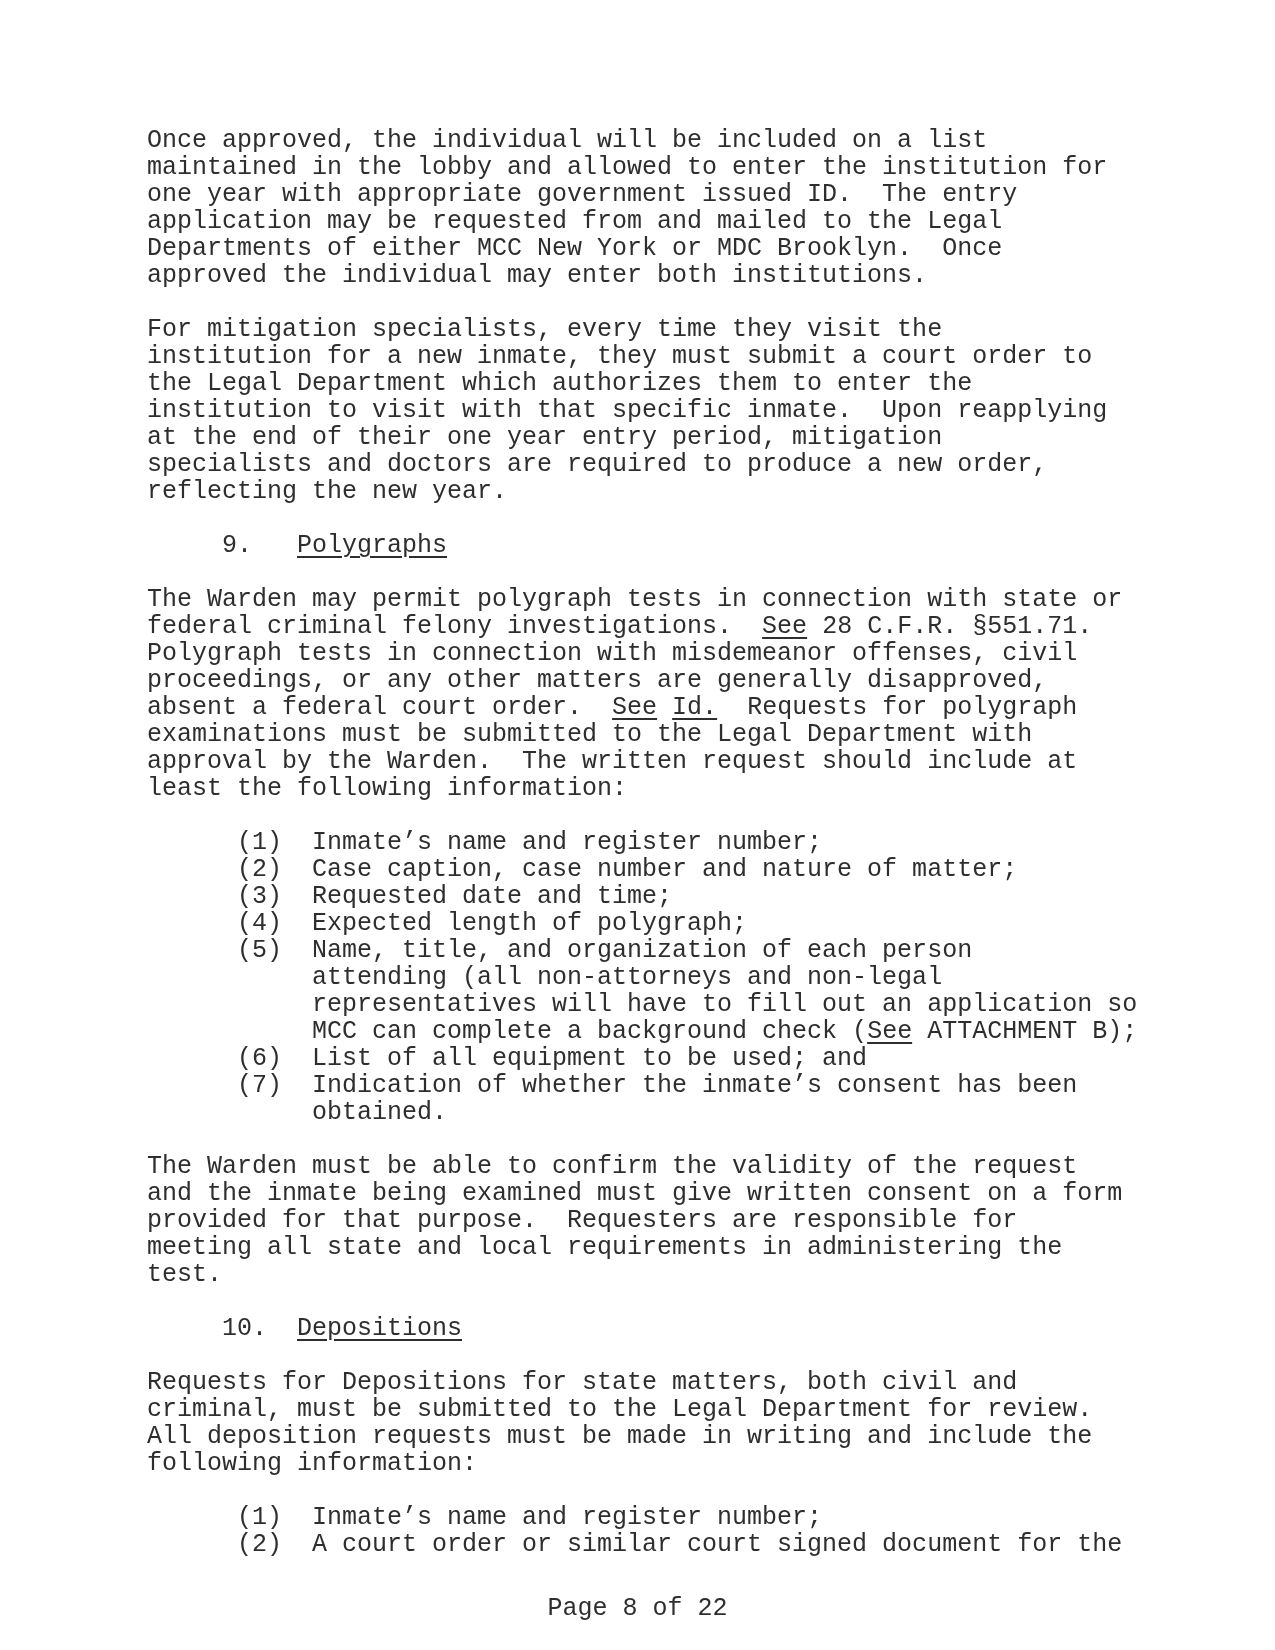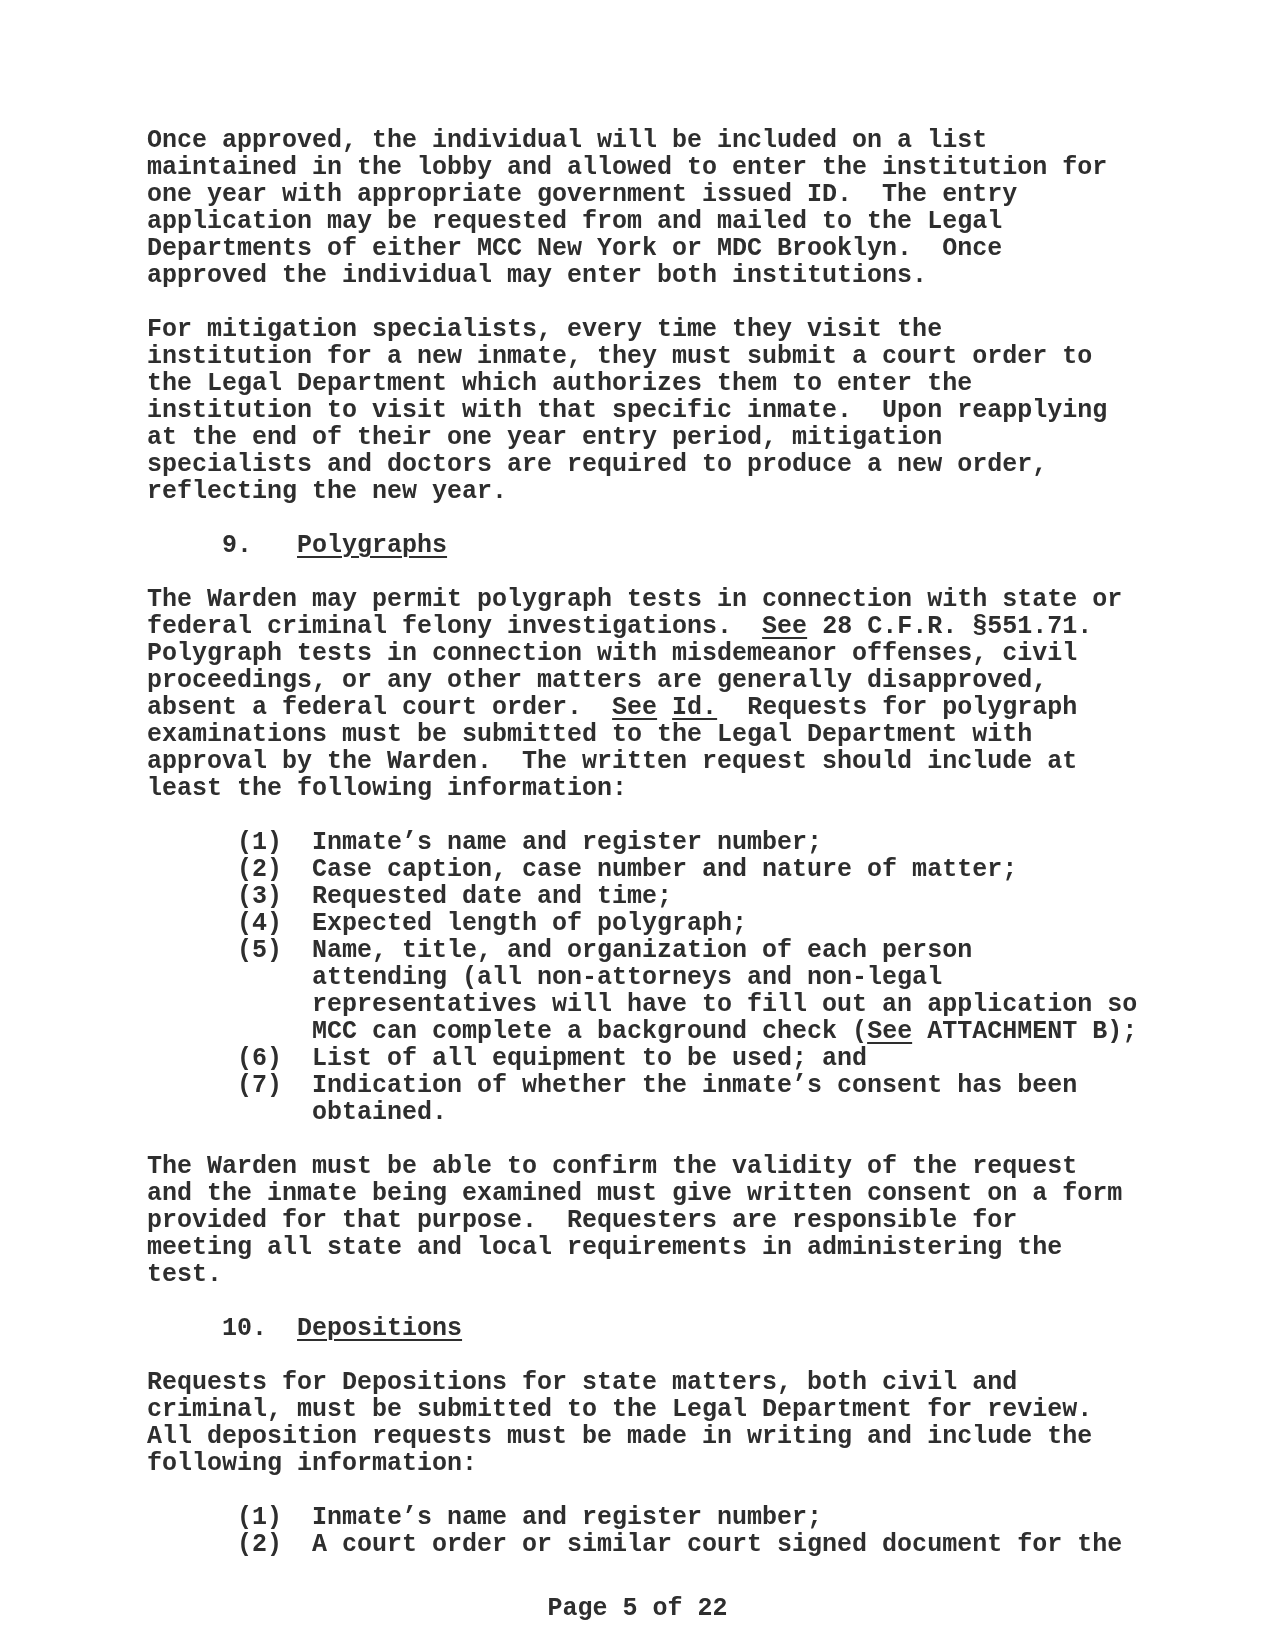--- a/index.html
+++ b/index.html
@@ -14,21 +14,20 @@
     overflow: hidden;
     font-family: "Liberation Mono", "DejaVu Sans Mono", monospace;
     color: #2e2e2e;
   }
   .page {
     position: absolute;
     left: 0; top: 0;
     width: 1132px;
     height: 1650px;
     background: #ffffff;
-    font-weight: bold;
   }
   .doc {
     position: absolute;
     left: 147px;
     top: 127px;
     font-size: 25px;
     line-height: 27px;
     white-space: pre;
     letter-spacing: 0;
   }
@@ -49,14 +48,14 @@
     font-size: 25px;
     line-height: 27px;
     white-space: pre;
   }
 </style>
 </head>
 <body>
 
 <div class="page">
   <div class="doc"><div class="block"><div class="line"><span>Once approved, the individual will be included on a list</span></div><div class="line"><span>maintained in the lobby and allowed to enter the institution for</span></div><div class="line"><span>one year with appropriate government issued ID.  The entry</span></div><div class="line"><span>application may be requested from and mailed to the Legal</span></div><div class="line"><span>Departments of either MCC New York or MDC Brooklyn.  Once</span></div><div class="line"><span>approved the individual may enter both institutions.</span></div></div><div class="block"><div class="line"><span>For mitigation specialists, every time they visit the</span></div><div class="line"><span>institution for a new inmate, they must submit a court order to</span></div><div class="line"><span>the Legal Department which authorizes them to enter the</span></div><div class="line"><span>institution to visit with that specific inmate.  Upon reapplying</span></div><div class="line"><span>at the end of their one year entry period, mitigation</span></div><div class="line"><span>specialists and doctors are required to produce a new order,</span></div><div class="line"><span>reflecting the new year.</span></div></div><div class="block"><div class="line"><span>     9.   </span><span class="useg">Polygraphs</span></div></div><div class="block"><div class="line"><span>The Warden may permit polygraph tests in connection with state or</span></div><div class="line"><span>federal criminal felony investigations.  </span><span class="useg">See</span><span> 28 C.F.R. §551.71.</span></div><div class="line"><span>Polygraph tests in connection with misdemeanor offenses, civil</span></div><div class="line"><span>proceedings, or any other matters are generally disapproved,</span></div><div class="line"><span>absent a federal court order.  </span><span class="useg">See</span><span> </span><span class="useg">Id.</span><span>  Requests for polygraph</span></div><div class="line"><span>examinations must be submitted to the Legal Department with</span></div><div class="line"><span>approval by the Warden.  The written request should include at</span></div><div class="line"><span>least the following information:</span></div></div><div class="block"><div class="line"><span>      (1)  Inmate’s name and register number;</span></div><div class="line"><span>      (2)  Case caption, case number and nature of matter;</span></div><div class="line"><span>      (3)  Requested date and time;</span></div><div class="line"><span>      (4)  Expected length of polygraph;</span></div><div class="line"><span>      (5)  Name, title, and organization of each person</span></div><div class="line"><span>           attending (all non-attorneys and non-legal</span></div><div class="line"><span>           representatives will have to fill out an application so</span></div><div class="line"><span>           MCC can complete a background check (</span><span class="useg">See</span><span> ATTACHMENT B);</span></div><div class="line"><span>      (6)  List of all equipment to be used; and</span></div><div class="line"><span>      (7)  Indication of whether the inmate’s consent has been</span></div><div class="line"><span>           obtained.</span></div></div><div class="block"><div class="line"><span>The Warden must be able to confirm the validity of the request</span></div><div class="line"><span>and the inmate being examined must give written consent on a form</span></div><div class="line"><span>provided for that purpose.  Requesters are responsible for</span></div><div class="line"><span>meeting all state and local requirements in administering the</span></div><div class="line"><span>test.</span></div></div><div class="block"><div class="line"><span>     10.  </span><span class="useg">Depositions</span></div></div><div class="block"><div class="line"><span>Requests for Depositions for state matters, both civil and</span></div><div class="line"><span>criminal, must be submitted to the Legal Department for review.</span></div><div class="line"><span>All deposition requests must be made in writing and include the</span></div><div class="line"><span>following information:</span></div></div><div class="block"><div class="line"><span>      (1)  Inmate’s name and register number;</span></div><div class="line"><span>      (2)  A court order or similar court signed document for the</span></div></div></div>
-  <div class="footer">Page 5 of 22</div>
+  <div class="footer">Page 8 of 22</div>
 </div>
 
 </body></html>

